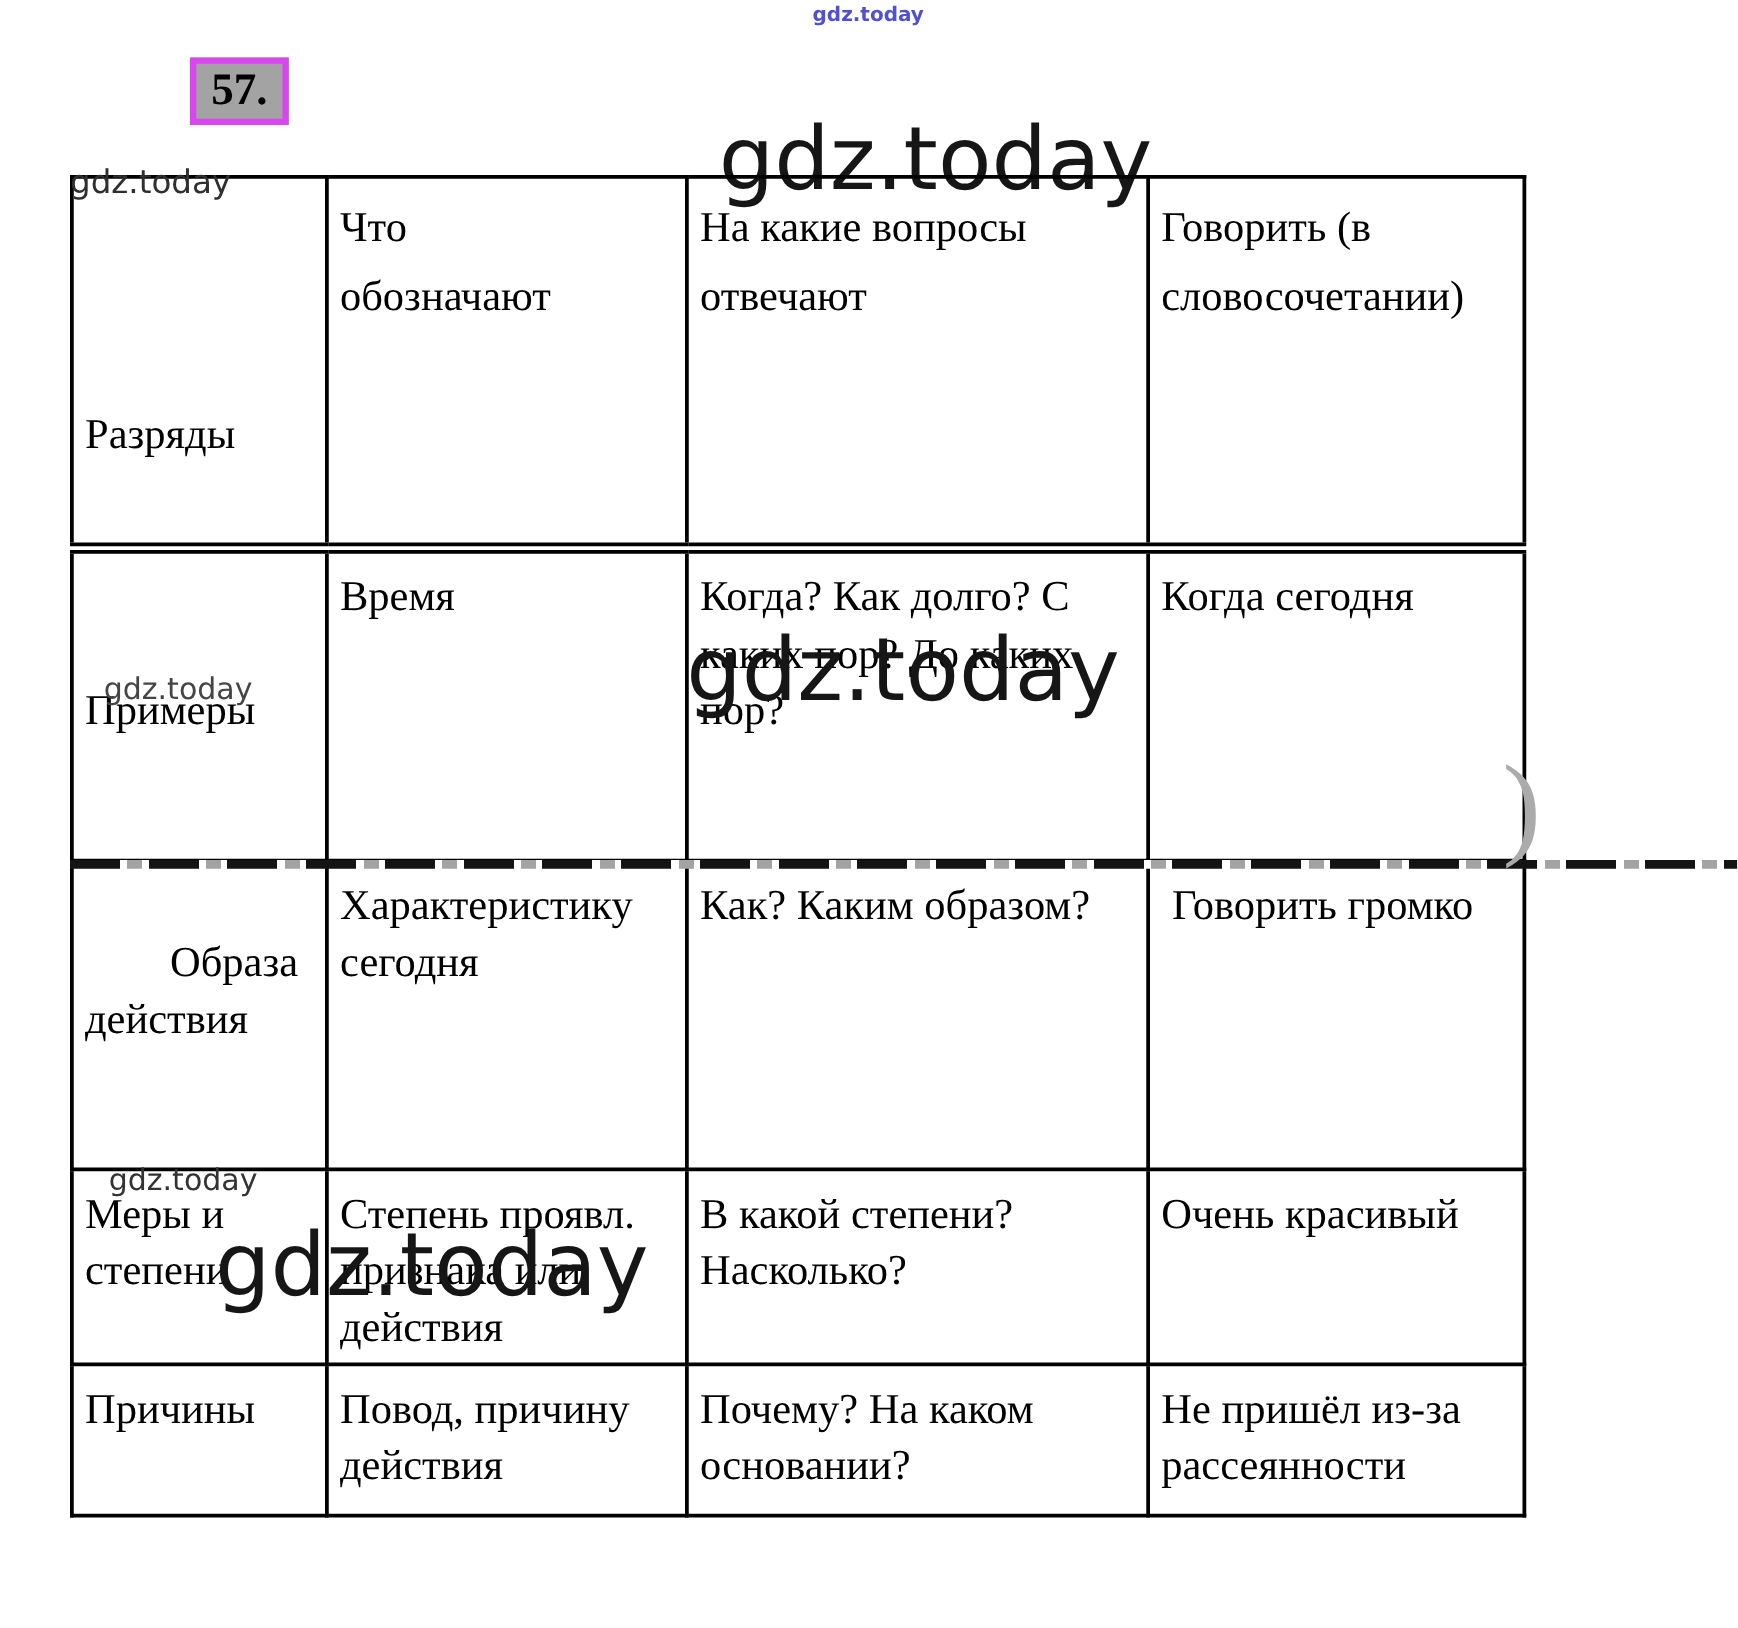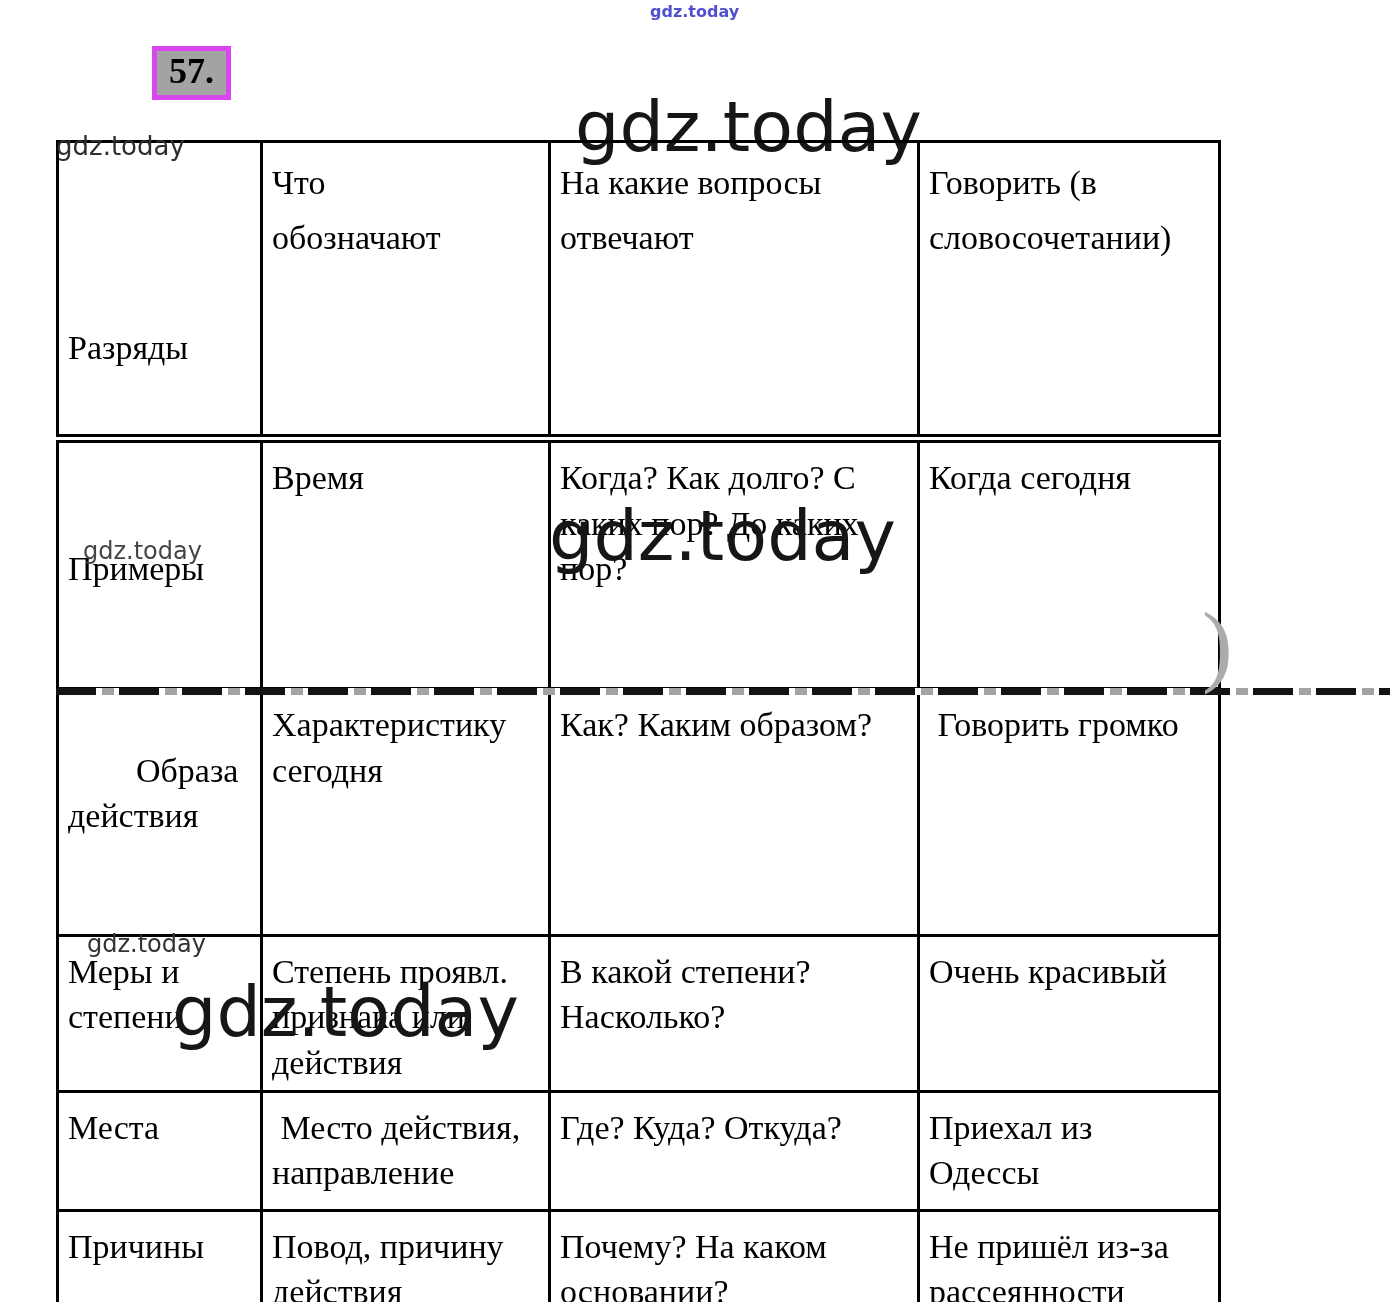--- a/index.html
+++ b/index.html
@@ -129,28 +129,20 @@
       <td>
         <span class="abs-text">Степень проявл.
 признака или
 действия</span>
       </td>
       <td>В какой степени?
 Насколько?</td>
       <td>Очень красивый</td>
     </tr>
 
-    <tr class="rh-4">
-      <td>Места</td>
-      <td> Место действия,
-направление</td>
-      <td>Где? Куда? Откуда?</td>
-      <td>Приехал из
-Одессы</td>
-    </tr>
 
     <tr class="rh-5">
       <td class="pad-lg">Причины</td>
       <td>Повод, причину
 действия</td>
       <td>Почему? На каком
 основании?</td>
       <td>Не пришёл из-за
 рассеянности</td>
     </tr>

